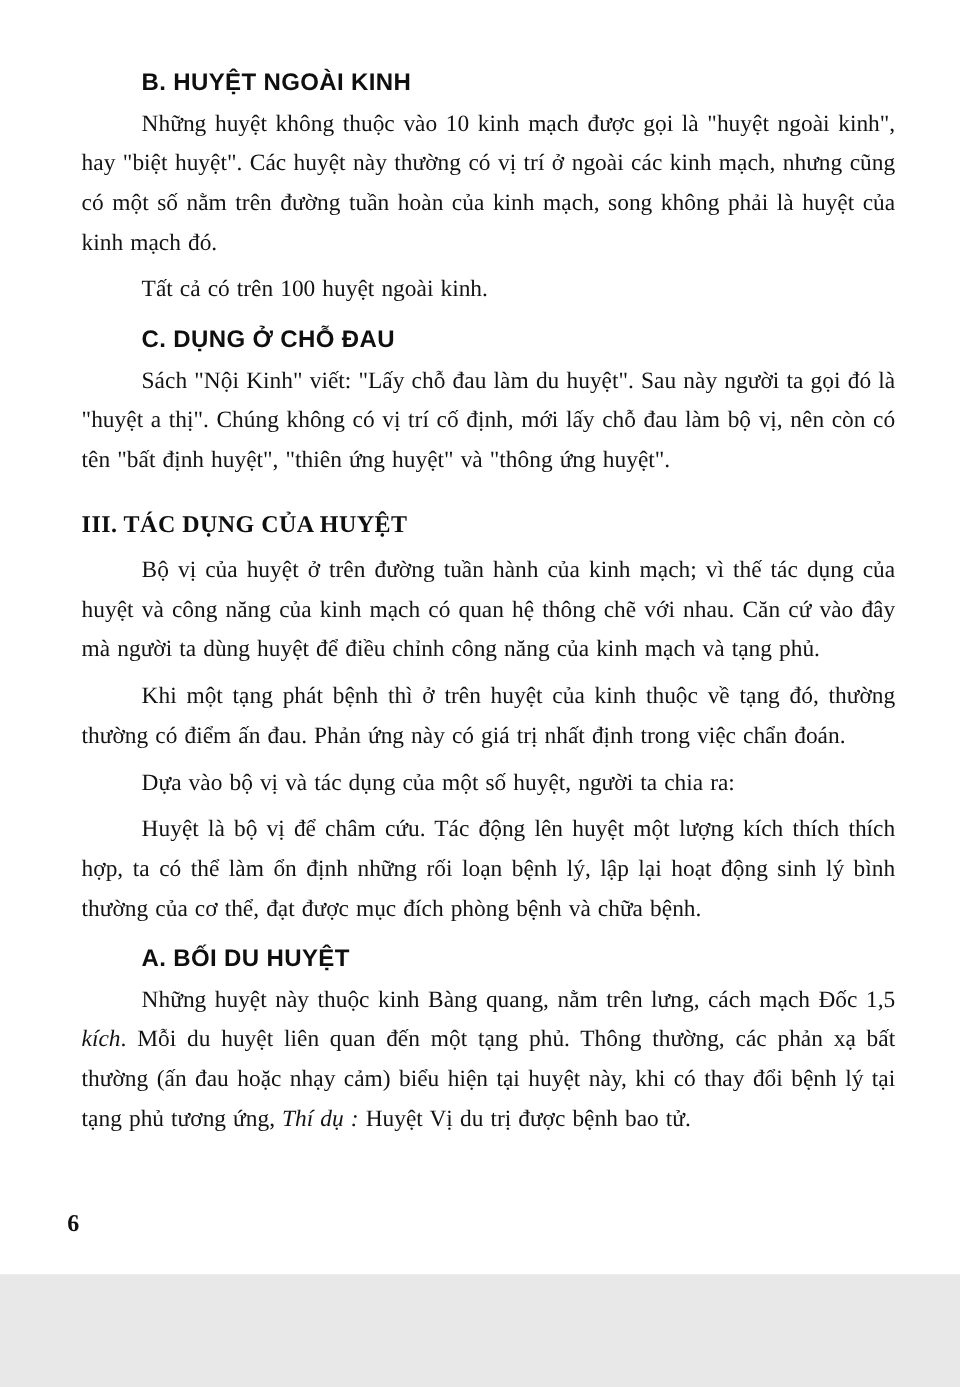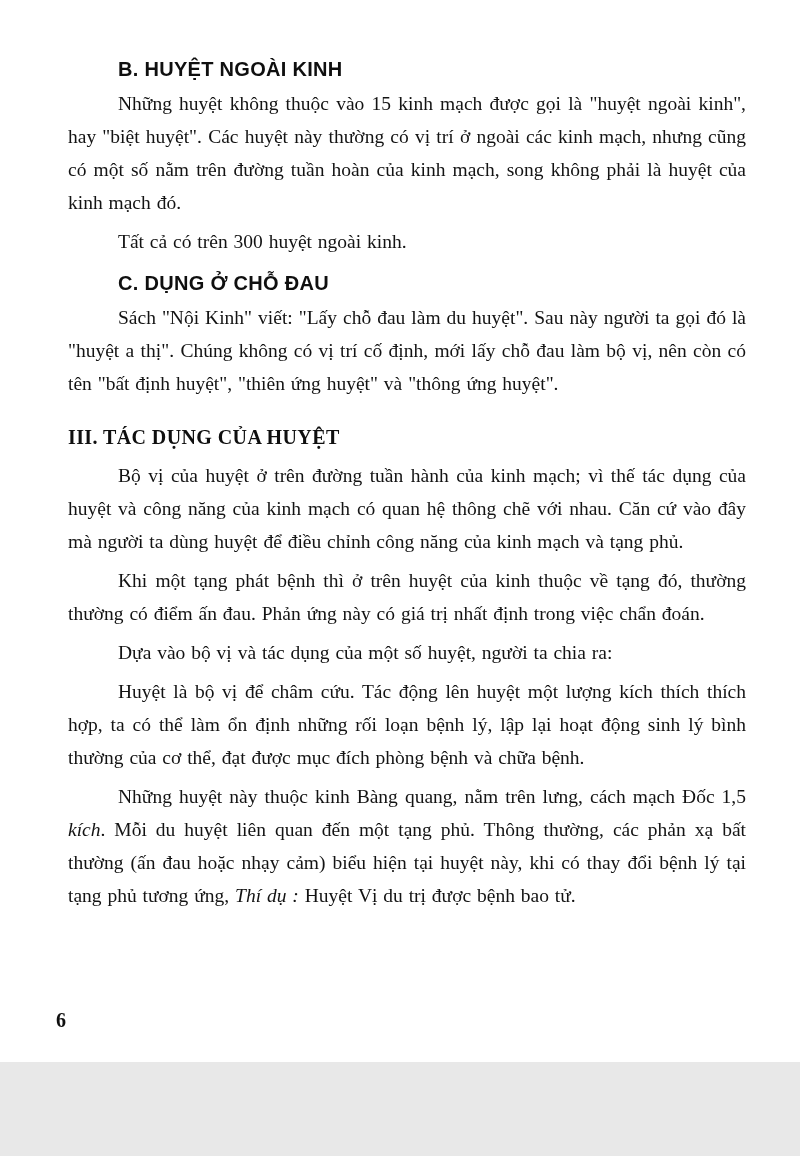--- a/index.html
+++ b/index.html
@@ -59,30 +59,31 @@
     color: #0f0f0f;
   }
 </style>
 </head>
 <body>
 
 <div class="page">
   <div class="content">
 
     <h3 class="subheading">B. HUYỆT NGOÀI KINH</h3>
-    <p class="para">Những huyệt không thuộc vào 15 kinh mạch được gọi là "huyệt ngoài kinh", hay "biệt huyệt". Các huyệt này thường có vị trí ở ngoài các kinh mạch, nhưng cũng có một số nằm trên đường tuần hoàn của kinh mạch, song không phải là huyệt của kinh mạch đó.</p>
-    <p class="para">Tất cả có trên 300 huyệt ngoài kinh.</p>
+    <p class="para">Những huyệt không thuộc vào 10 kinh mạch được gọi là "huyệt ngoài kinh", hay "biệt huyệt". Các huyệt này thường có vị trí ở ngoài các kinh mạch, nhưng cũng có một số nằm trên đường tuần hoàn của kinh mạch, song không phải là huyệt của kinh mạch đó.</p>
+    <p class="para">Tất cả có trên 100 huyệt ngoài kinh.</p>
 
     <h3 class="subheading">C. DỤNG Ở CHỖ ĐAU</h3>
     <p class="para">Sách "Nội Kinh" viết: "Lấy chỗ đau làm du huyệt". Sau này người ta gọi đó là "huyệt a thị". Chúng không có vị trí cố định, mới lấy chỗ đau làm bộ vị, nên còn có tên "bất định huyệt", "thiên ứng huyệt" và "thông ứng huyệt".</p>
 
     <h2 class="mainheading">III. TÁC DỤNG CỦA HUYỆT</h2>
     <p class="para">Bộ vị của huyệt ở trên đường tuần hành của kinh mạch; vì thế tác dụng của huyệt và công năng của kinh mạch có quan hệ thông chẽ với nhau. Căn cứ vào đây mà người ta dùng huyệt để điều chỉnh công năng của kinh mạch và tạng phủ.</p>
     <p class="para">Khi một tạng phát bệnh thì ở trên huyệt của kinh thuộc về tạng đó, thường thường có điểm ấn đau. Phản ứng này có giá trị nhất định trong việc chẩn đoán.</p>
     <p class="para">Dựa vào bộ vị và tác dụng của một số huyệt, người ta chia ra:</p>
     <p class="para">Huyệt là bộ vị để châm cứu. Tác động lên huyệt một lượng kích thích thích hợp, ta có thể làm ổn định những rối loạn bệnh lý, lập lại hoạt động sinh lý bình thường của cơ thể, đạt được mục đích phòng bệnh và chữa bệnh.</p>
 
+    <h3 class="subheading">A. BỐI DU HUYỆT</h3>
     <p class="para"><span>Những huyệt này thuộc kinh Bàng quang, nằm trên lưng, cách mạch Đốc 1,5 </span><em>kích</em><span>. Mỗi du huyệt liên quan đến một tạng phủ. Thông thường, các phản xạ bất thường (ấn đau hoặc nhạy cảm) biểu hiện tại huyệt này, khi có thay đổi bệnh lý tại tạng phủ tương ứng, </span><em>Thí dụ :</em><span> Huyệt Vị du trị được bệnh bao tử.</span></p>
 
   </div>
 
   <div class="page-number">6</div>
 </div>
 
 </body></html>

